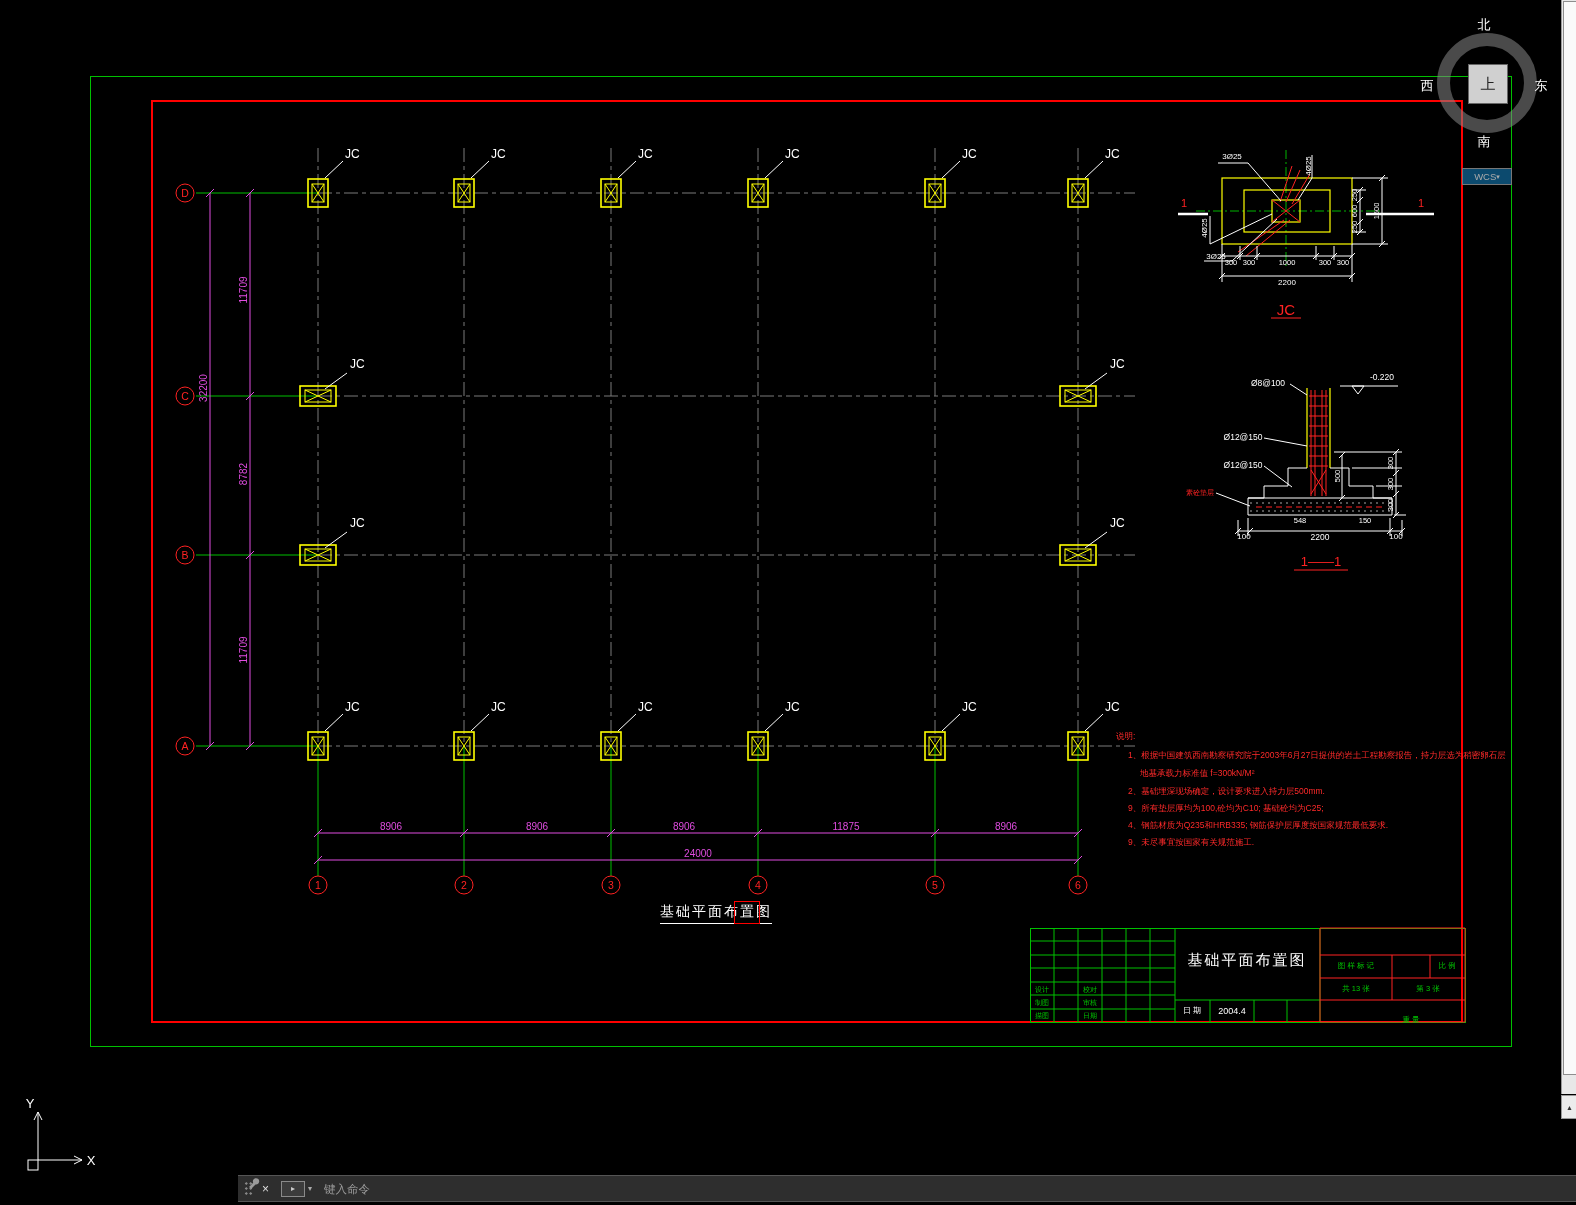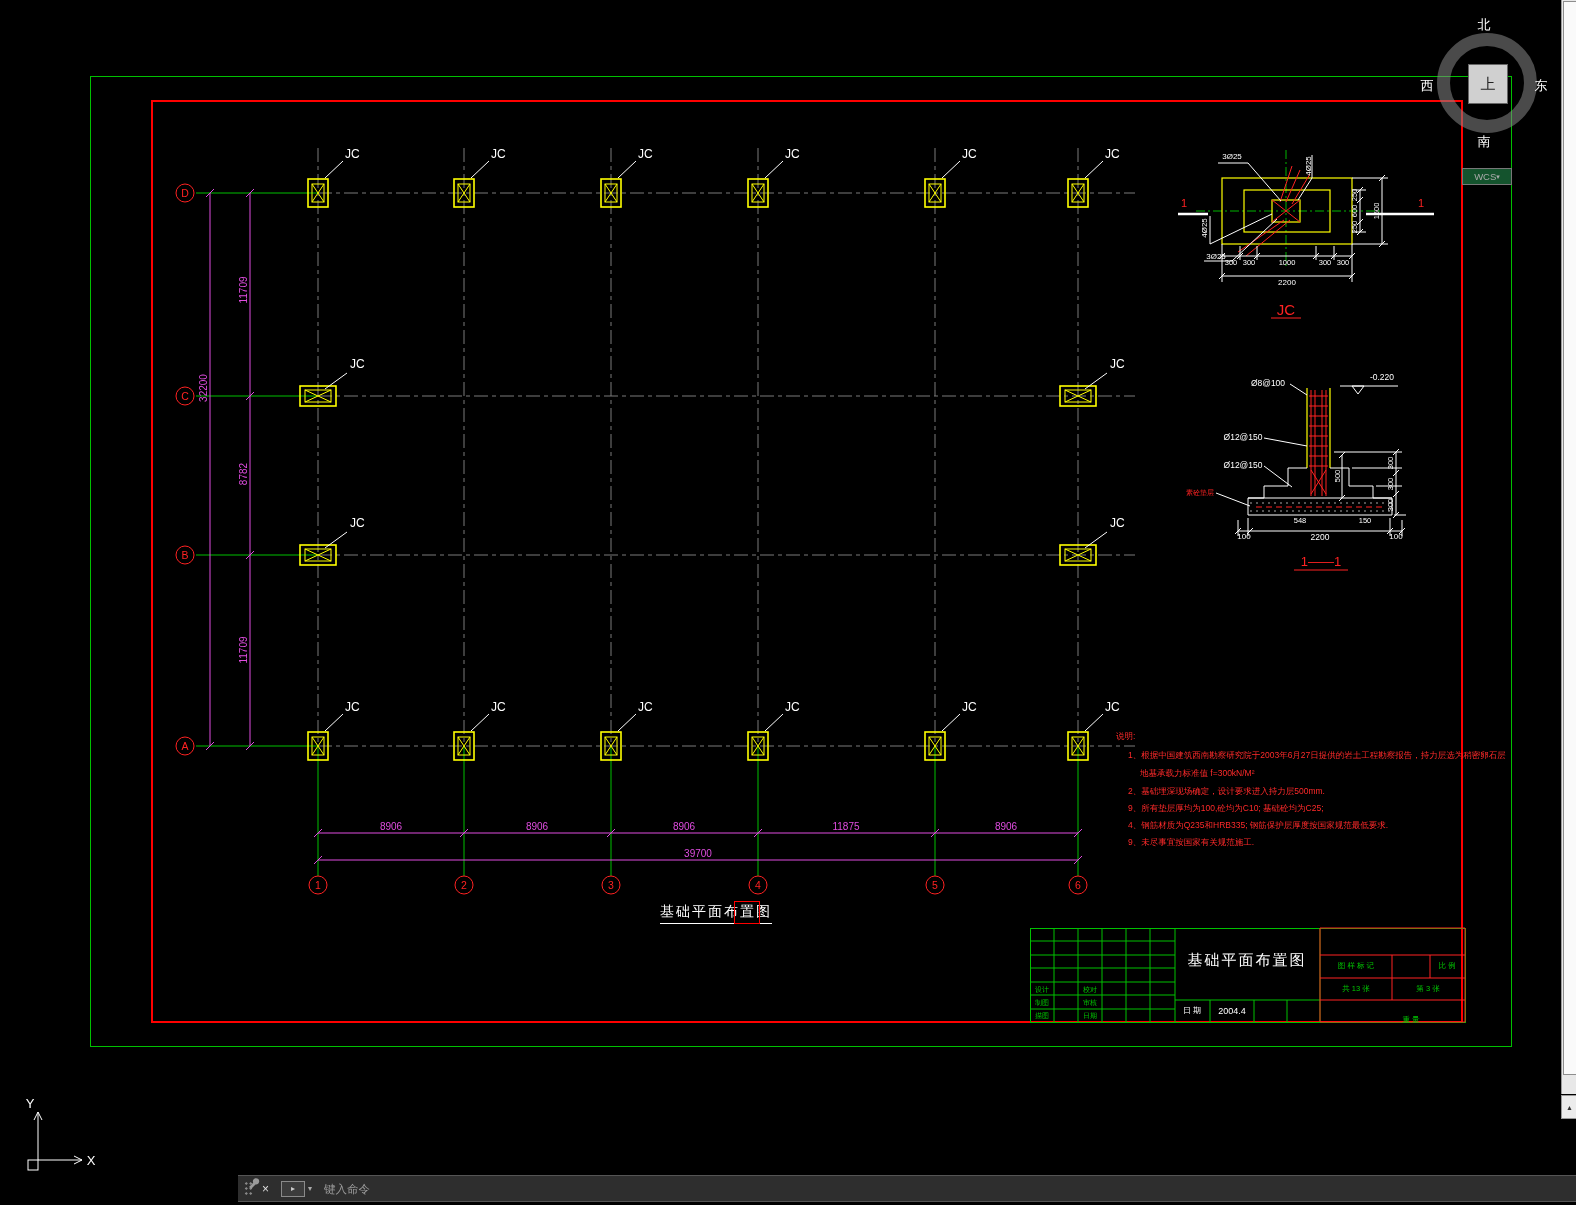--- a/index.html
+++ b/index.html
@@ -31,21 +31,21 @@
   #plan-title{position:absolute;left:660px;top:903px;color:#fff;font-size:14px;letter-spacing:2px;
           border-bottom:1.5px solid #fff;padding-bottom:2px;white-space:nowrap;}
   #title-cursor{position:absolute;left:734px;top:901px;width:24px;height:21px;border:1px solid #ff0000;}
   .note{position:absolute;color:#ff2a2a;font-size:8.5px;white-space:nowrap;}
   
   #wheel-ring{position:absolute;left:1437px;top:33px;width:100px;height:100px;border-radius:50%;
           border:13px solid rgba(135,135,135,.55);box-sizing:border-box;}
   #wheel-top{position:absolute;left:1468px;top:64px;width:38px;height:38px;background:#d0d0d0;
           border:1px solid #666;color:#222;font-size:15px;display:flex;align-items:center;justify-content:center;}
   #wcsbox{position:absolute;left:1462px;top:168px;width:48px;height:15px;border:1px solid #777;
-          background:#14532d;color:#aaa;font-size:9.5px;display:flex;align-items:center;justify-content:center;}
+          background:#0c4a6e;color:#aaa;font-size:9.5px;display:flex;align-items:center;justify-content:center;}
   
   #vscroll{position:absolute;left:1561px;top:0;width:15px;height:1094px;background:#e8e8e8;border-left:1px solid #9a9a9a;}
   #vthumb{position:absolute;left:1px;top:1px;width:12px;height:1072px;background:#fafafa;border:1px solid #8e8e8e;}
   .sbtn{position:absolute;background:#ececec;border:1px solid #999;color:#333;display:flex;
         align-items:center;justify-content:center;font-size:7px;}
   
   #cmdbar{position:absolute;left:238px;top:1175px;width:1338px;height:25px;background:#2e2e2e;
           border-top:1px solid #555;border-bottom:1px solid #555;display:flex;align-items:center;}
   #draghandle{width:9px;height:15px;margin-left:6px;background-image:radial-gradient(#888 1px,transparent 1.3px);
           background-size:4.5px 5px;}
@@ -200,21 +200,21 @@
 
 <span class="vt mag sz10" style="left:244px;top:290px;">11709</span>
 <span class="vt mag sz10" style="left:244px;top:474px;">8782</span>
 <span class="vt mag sz10" style="left:244px;top:650px;">11709</span>
 <span class="vt mag sz10" style="left:204px;top:388px;">32200</span>
 <span class="ct mag sz10" style="left:391px;top:827px;">8906</span>
 <span class="ct mag sz10" style="left:537px;top:827px;">8906</span>
 <span class="ct mag sz10" style="left:684px;top:827px;">8906</span>
 <span class="ct mag sz10" style="left:846px;top:827px;">11875</span>
 <span class="ct mag sz10" style="left:1006px;top:827px;">8906</span>
-<span class="ct mag sz10" style="left:698px;top:854px;">39700</span>
+<span class="ct mag sz10" style="left:698px;top:854px;">24000</span>
 
 <div id="plan-title">基础平面布置图</div>
 <div id="title-cursor"></div>
 
 <span class="ct wh sz8" style="left:1232px;top:157px;">3Ø25</span>
 <span class="vt wh sz8" style="left:1309px;top:166px;">4Ø25</span>
 <span class="vt wh sz8" style="left:1205px;top:228px;">4Ø25</span>
 <span class="ct wh sz8" style="left:1216px;top:257px;">3Ø25</span>
 <span class="vt wh sz75" style="left:1355px;top:195px;">250</span>
 <span class="vt wh sz75" style="left:1355px;top:211px;">600</span>

